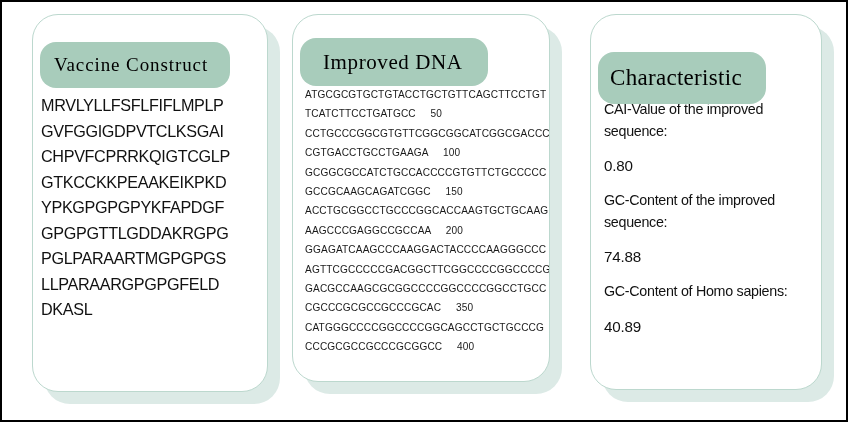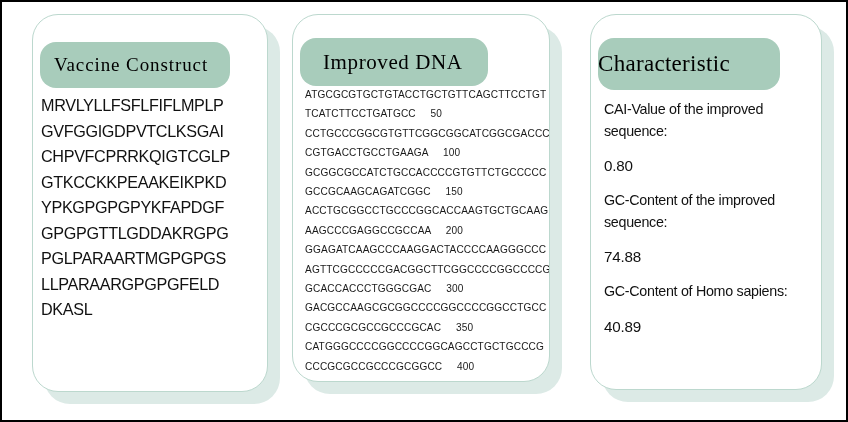--- a/index.html
+++ b/index.html
@@ -118,21 +118,22 @@
     font-size: 10.1px;
     line-height: 19.4px;
     color: #1a1a1a;
     letter-spacing: 0.15px;
     white-space: pre;
   }
 
   
   #wrap-char { left: 588px; top: 12px; width: 232px; height: 376px; }
   #badge-char {
-    left: 8px; top: 24px; width: 182px; height: 52px;
+    left: 8px; top: 38px; width: 168px; height: 52px;
+    padding-left: 12px;
   }
   #badge-char .badge-label {
     font-size: 23px;
     letter-spacing: 0.3px;
   }
   #char-list {
     position: absolute;
     left: 13px;
     top: 84px;
     right: 0;
@@ -189,21 +190,20 @@
             <div class="dna-line">ATGCGCGTGCTGTACCTGCTGTTCAGCTTCCTGT</div>
             <div class="dna-line">TCATCTTCCTGATGCC     50</div>
             <div class="dna-line">CCTGCCCGGCGTGTTCGGCGGCATCGGCGACCC</div>
             <div class="dna-line">CGTGACCTGCCTGAAGA     100</div>
             <div class="dna-line">GCGGCGCCATCTGCCACCCCGTGTTCTGCCCCC</div>
             <div class="dna-line">GCCGCAAGCAGATCGGC     150</div>
             <div class="dna-line">ACCTGCGGCCTGCCCGGCACCAAGTGCTGCAAG</div>
             <div class="dna-line">AAGCCCGAGGCCGCCAA     200</div>
             <div class="dna-line">GGAGATCAAGCCCAAGGACTACCCCAAGGGCCC</div>
             <div class="dna-line">AGTTCGCCCCCGACGGCTTCGGCCCCGGCCCCG</div>
-            <div class="dna-line">GCACCACCCTGGGCGAC     300</div>
             <div class="dna-line">GACGCCAAGCGCGGCCCCGGCCCCGGCCTGCC</div>
             <div class="dna-line">CGCCCGCGCCGCCCGCAC     350</div>
             <div class="dna-line">CATGGGCCCCGGCCCCGGCAGCCTGCTGCCCG</div>
             <div class="dna-line">CCCGCGCCGCCCGCGGCC     400</div>
           </div>
       </div>
     </div>
     <div class="badge" id="badge-dna">
       <span class="badge-label">Improved DNA</span>
     </div>

